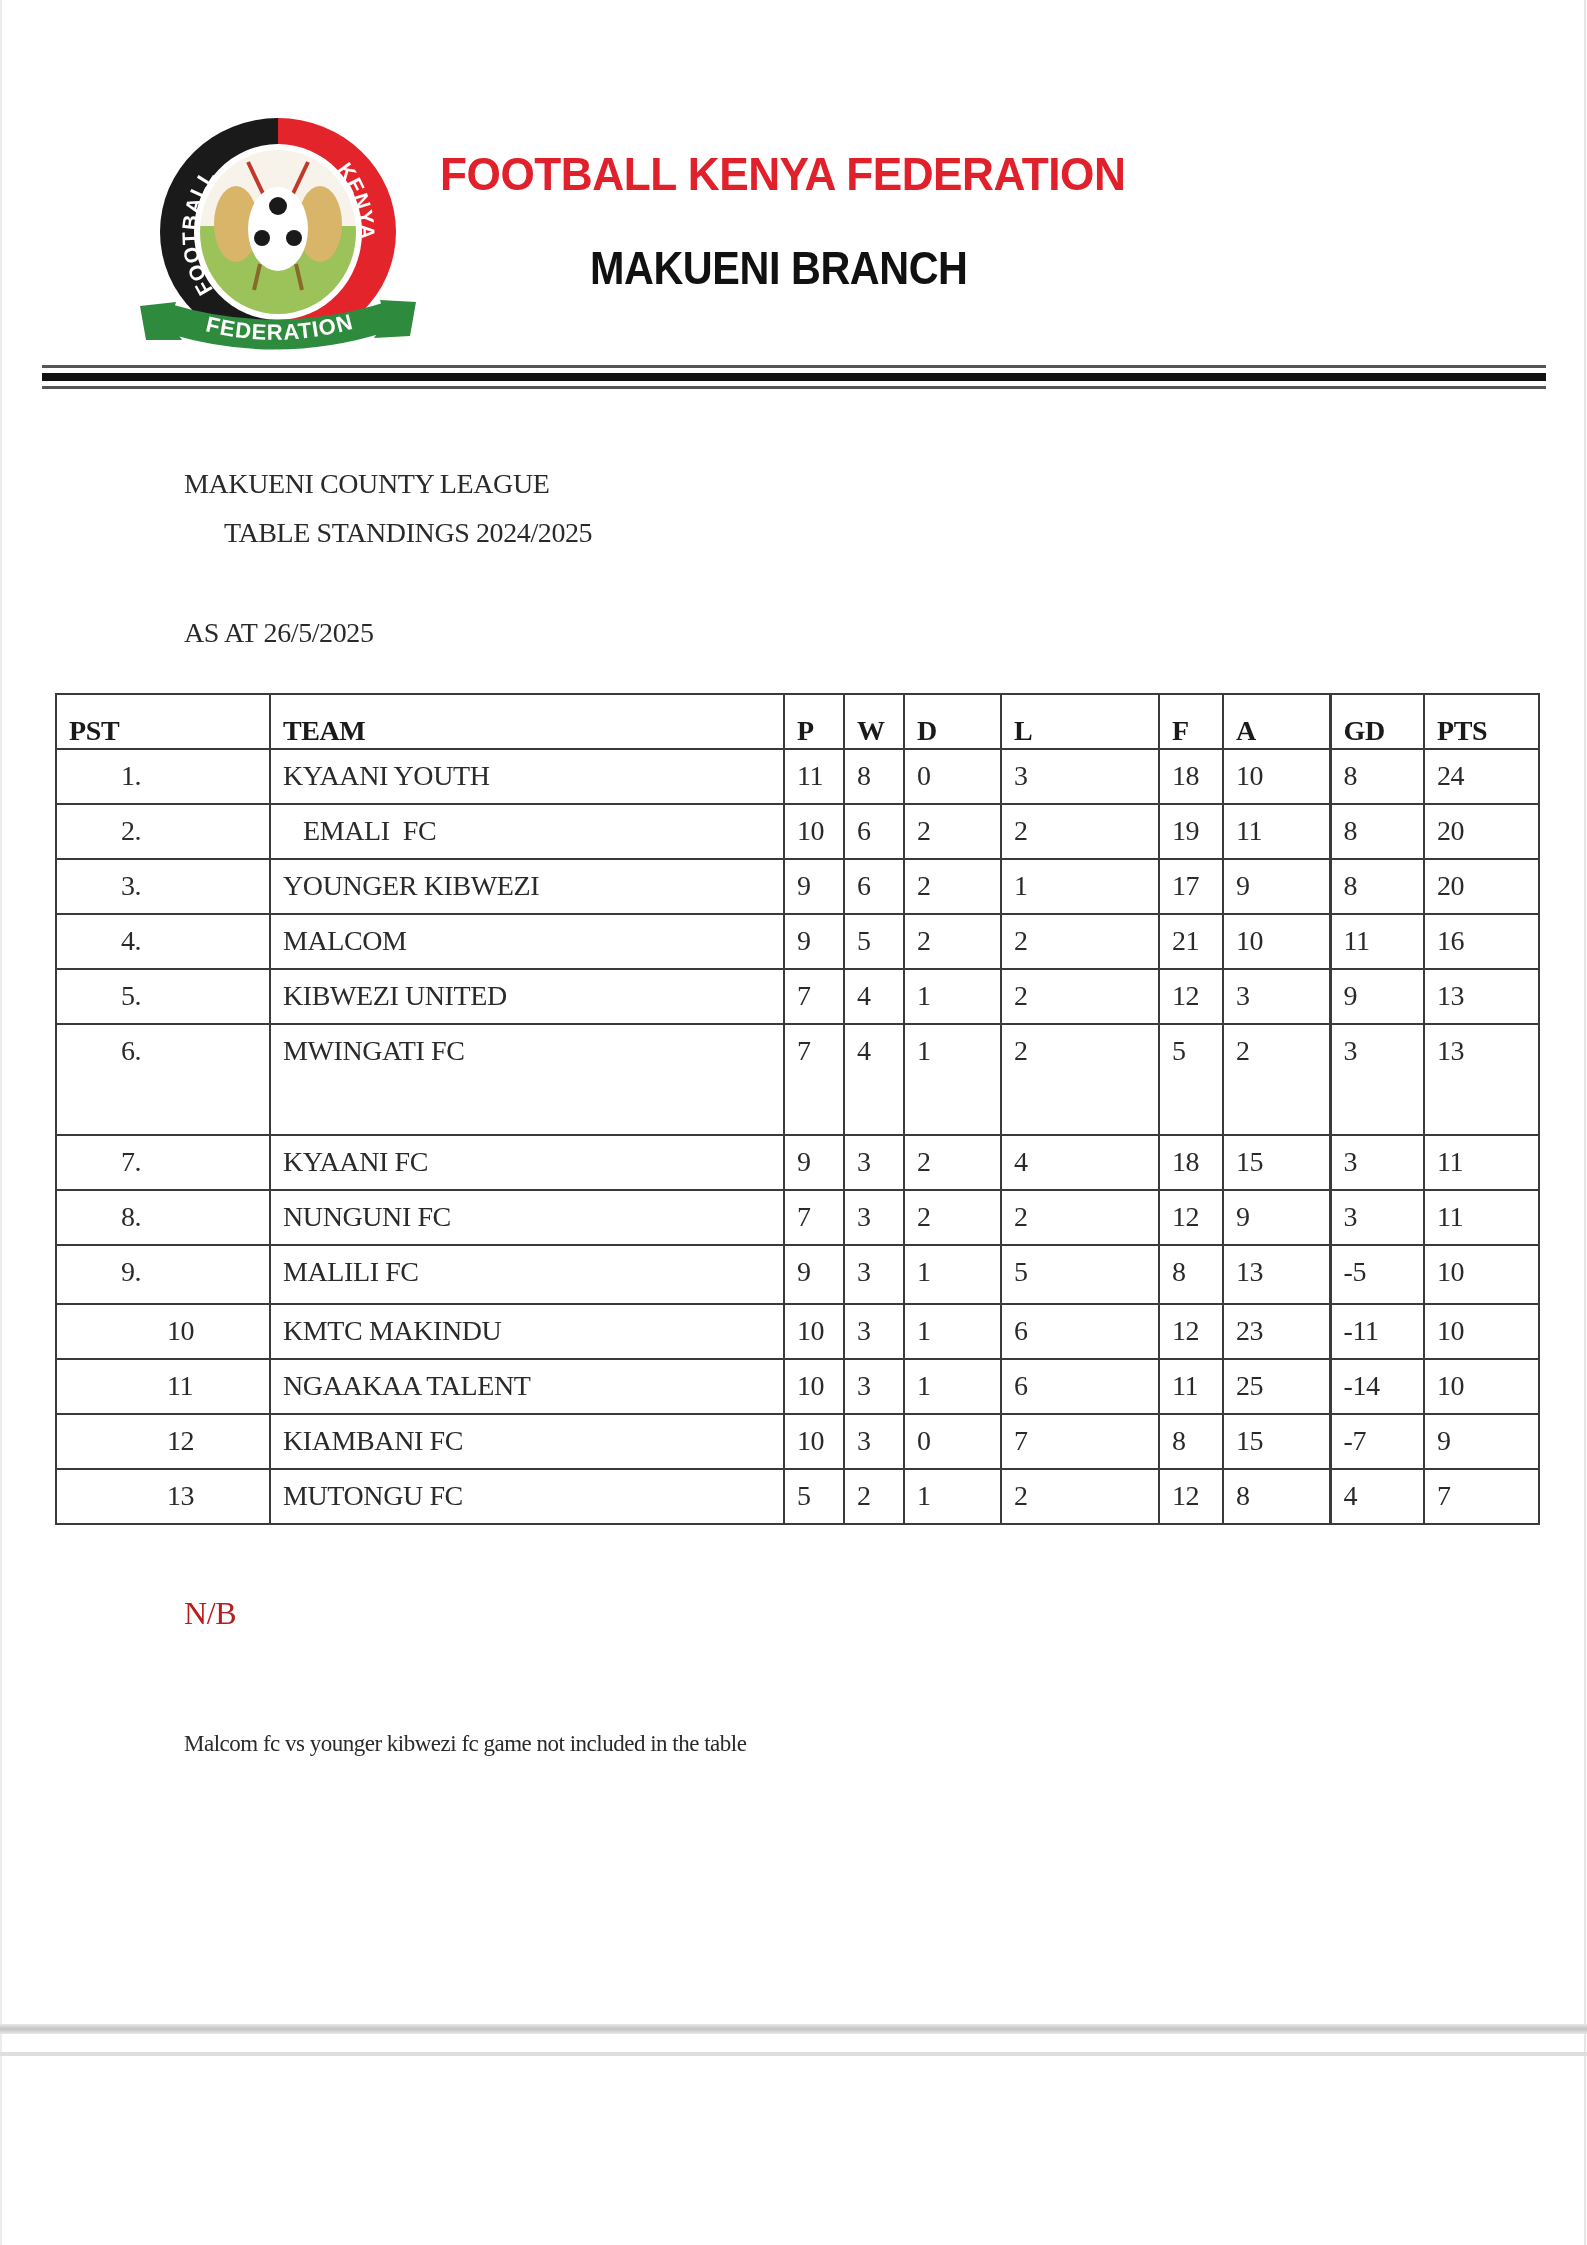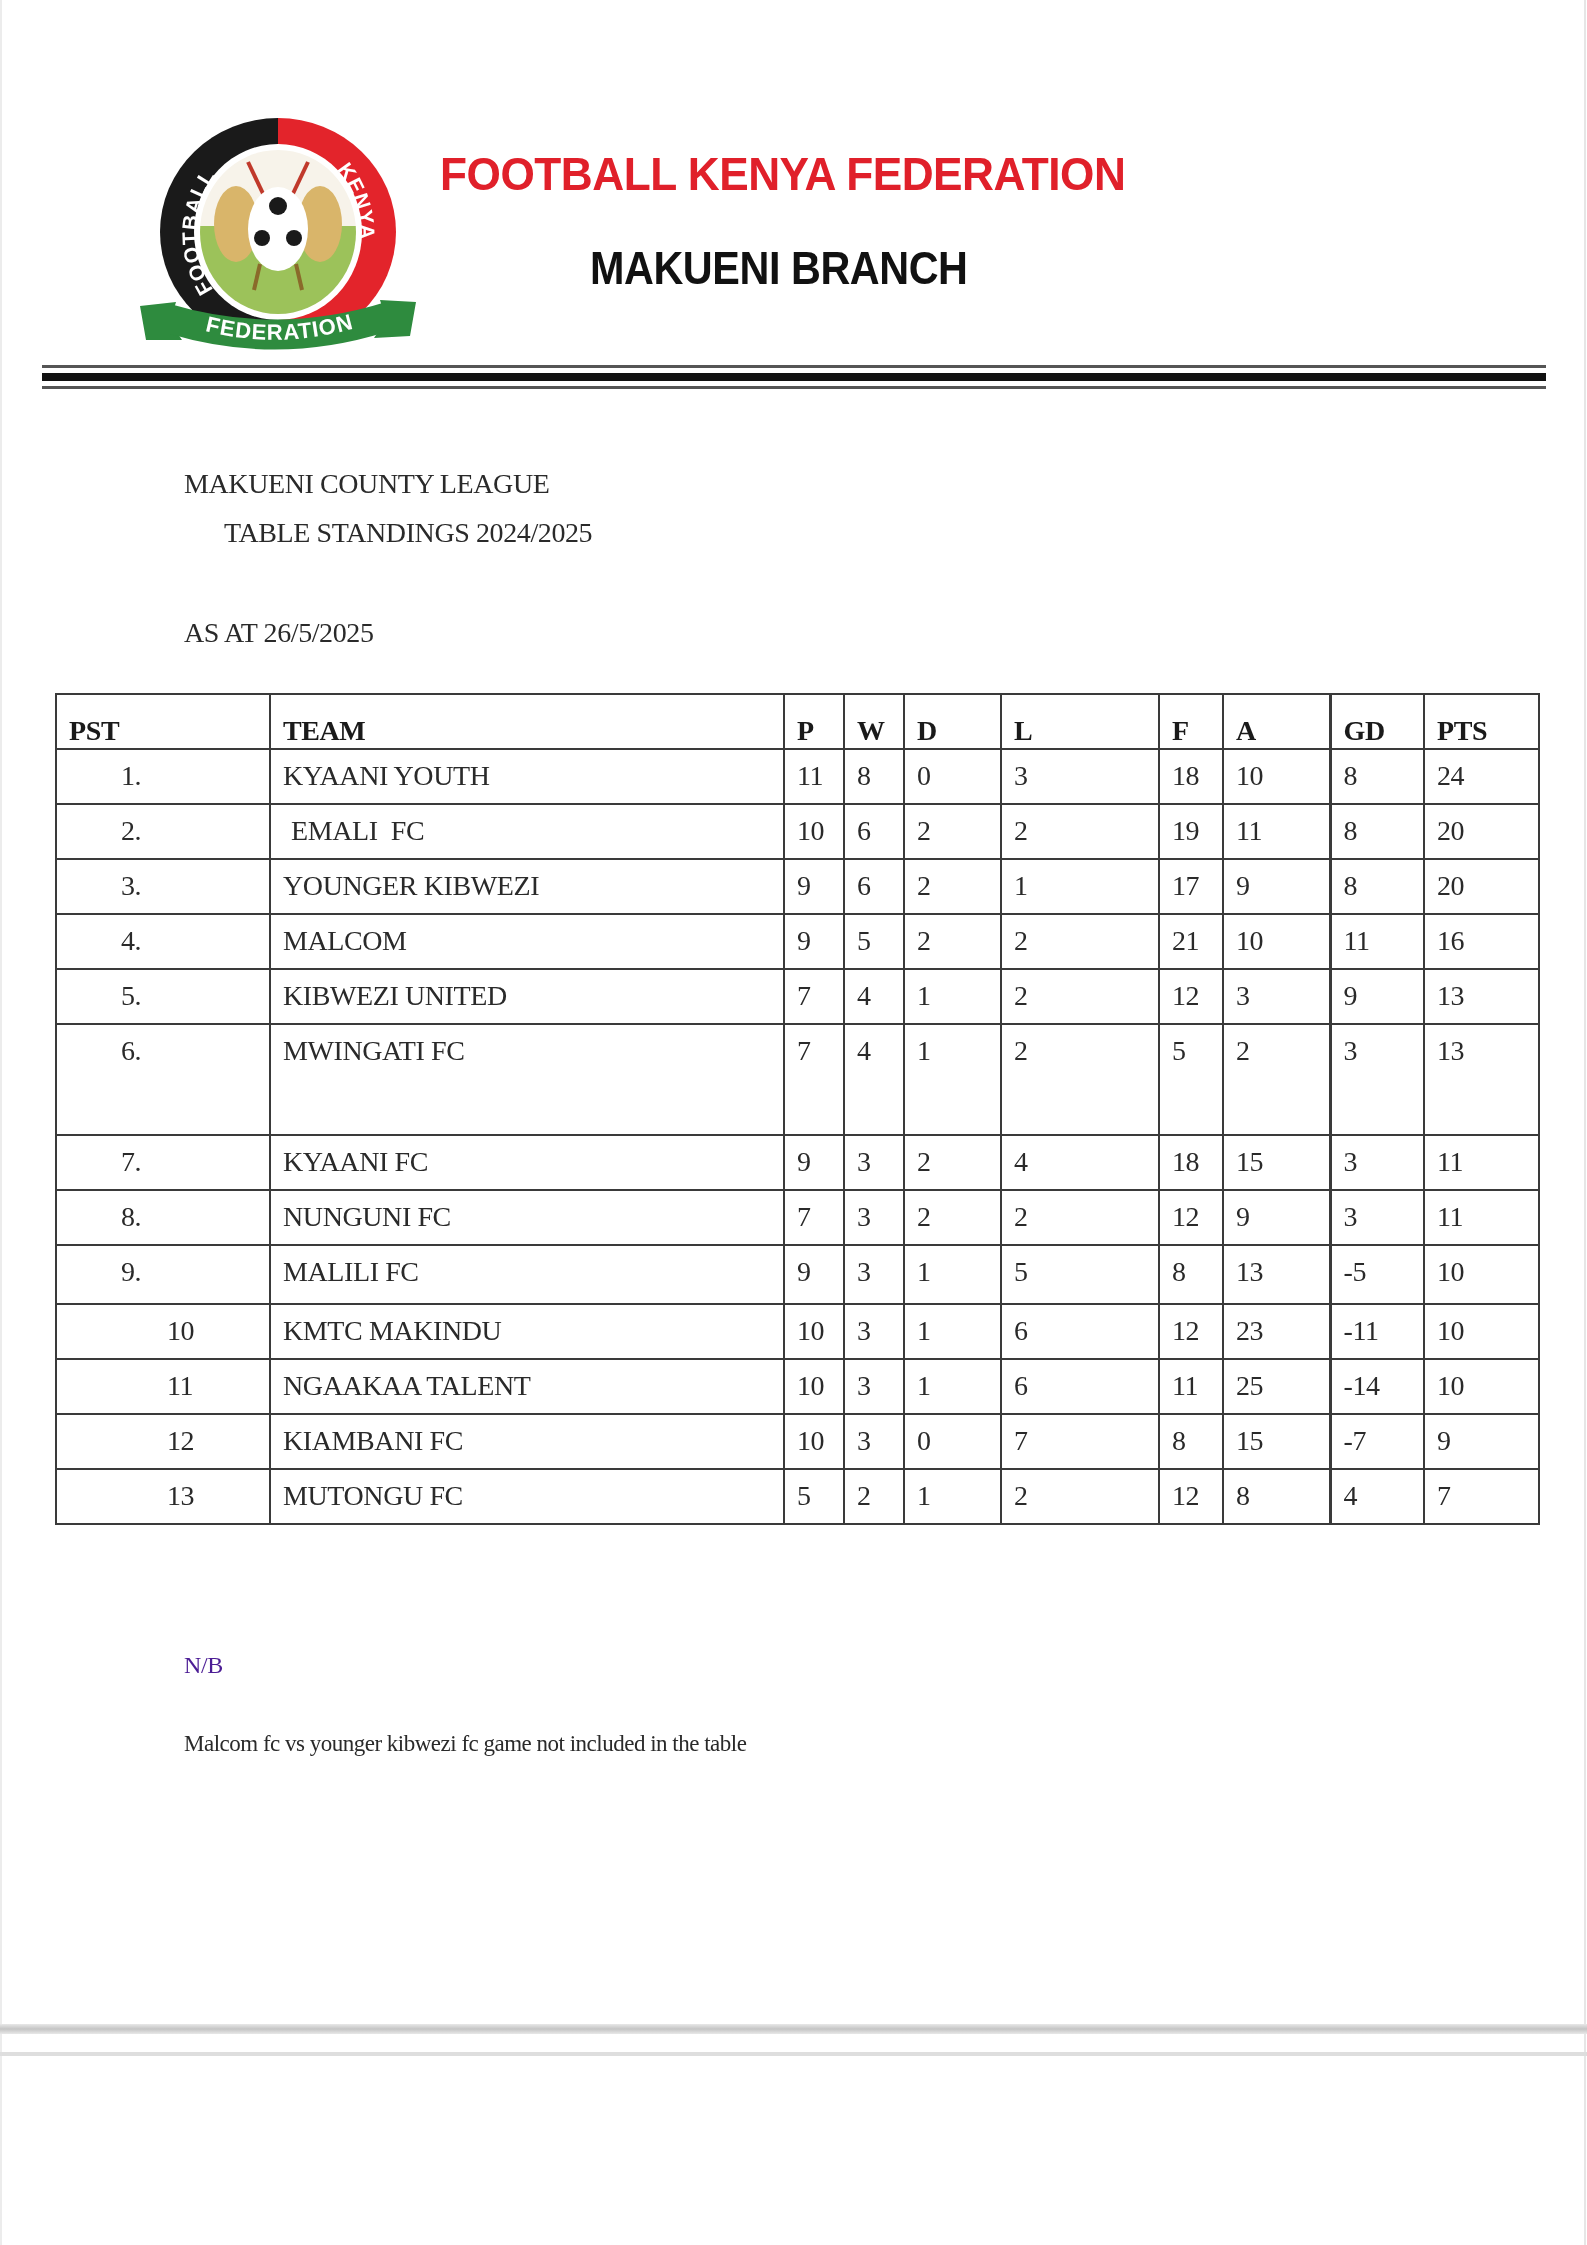--- a/index.html
+++ b/index.html
@@ -60,24 +60,24 @@
     .standings th { font-weight: bold; color: #1a1a1a; padding-top: 20px; }
     .standings td { padding-top: 10px; }
     .standings tr.hdr { height: 55px; }
     .standings tr.row { height: 55px; }
     .standings tr.row.tall { height: 111px; }
     .standings tr.row.r9 { height: 59px; }
     .standings td.pst { padding-left: 0; }
     .standings td.pst span { display: inline-block; }
     .standings td.pst.dot span { margin-left: 64px; }
     .standings td.pst.num span { margin-left: 110px; }
-    .standings td.team span.indent { margin-left: 8px; }
+    .standings td.team span.indent { margin-left: 20px; }
     .standings .gd-col { border-left-width: 3px; }
 
-    .nb-label { position: absolute; left: 184px; top: 1652px; font-size: 24px; color: #4c1d95; letter-spacing: -0.4px; }
+    .nb-label { position: absolute; left: 184px; top: 1595px; font-size: 32px; color: #b91c1c; letter-spacing: -0.4px; }
     .nb-text { position: absolute; left: 184px; top: 1731px; font-size: 23px; color: #2a2a2a; letter-spacing: -0.5px; white-space: nowrap; }
 
     
     .sep1 { position: absolute; left: 0; top: 2024px; width: 1587px; height: 10px; background: linear-gradient(#e8e8e8, #c4c4c4 50%, #e8e8e8); }
     .sep2 { position: absolute; left: 0; top: 2052px; width: 1587px; height: 4px; background: #dedede; }
   </style>
 </head>
 <body>
 
 <div class="page-edge-left"></div>

